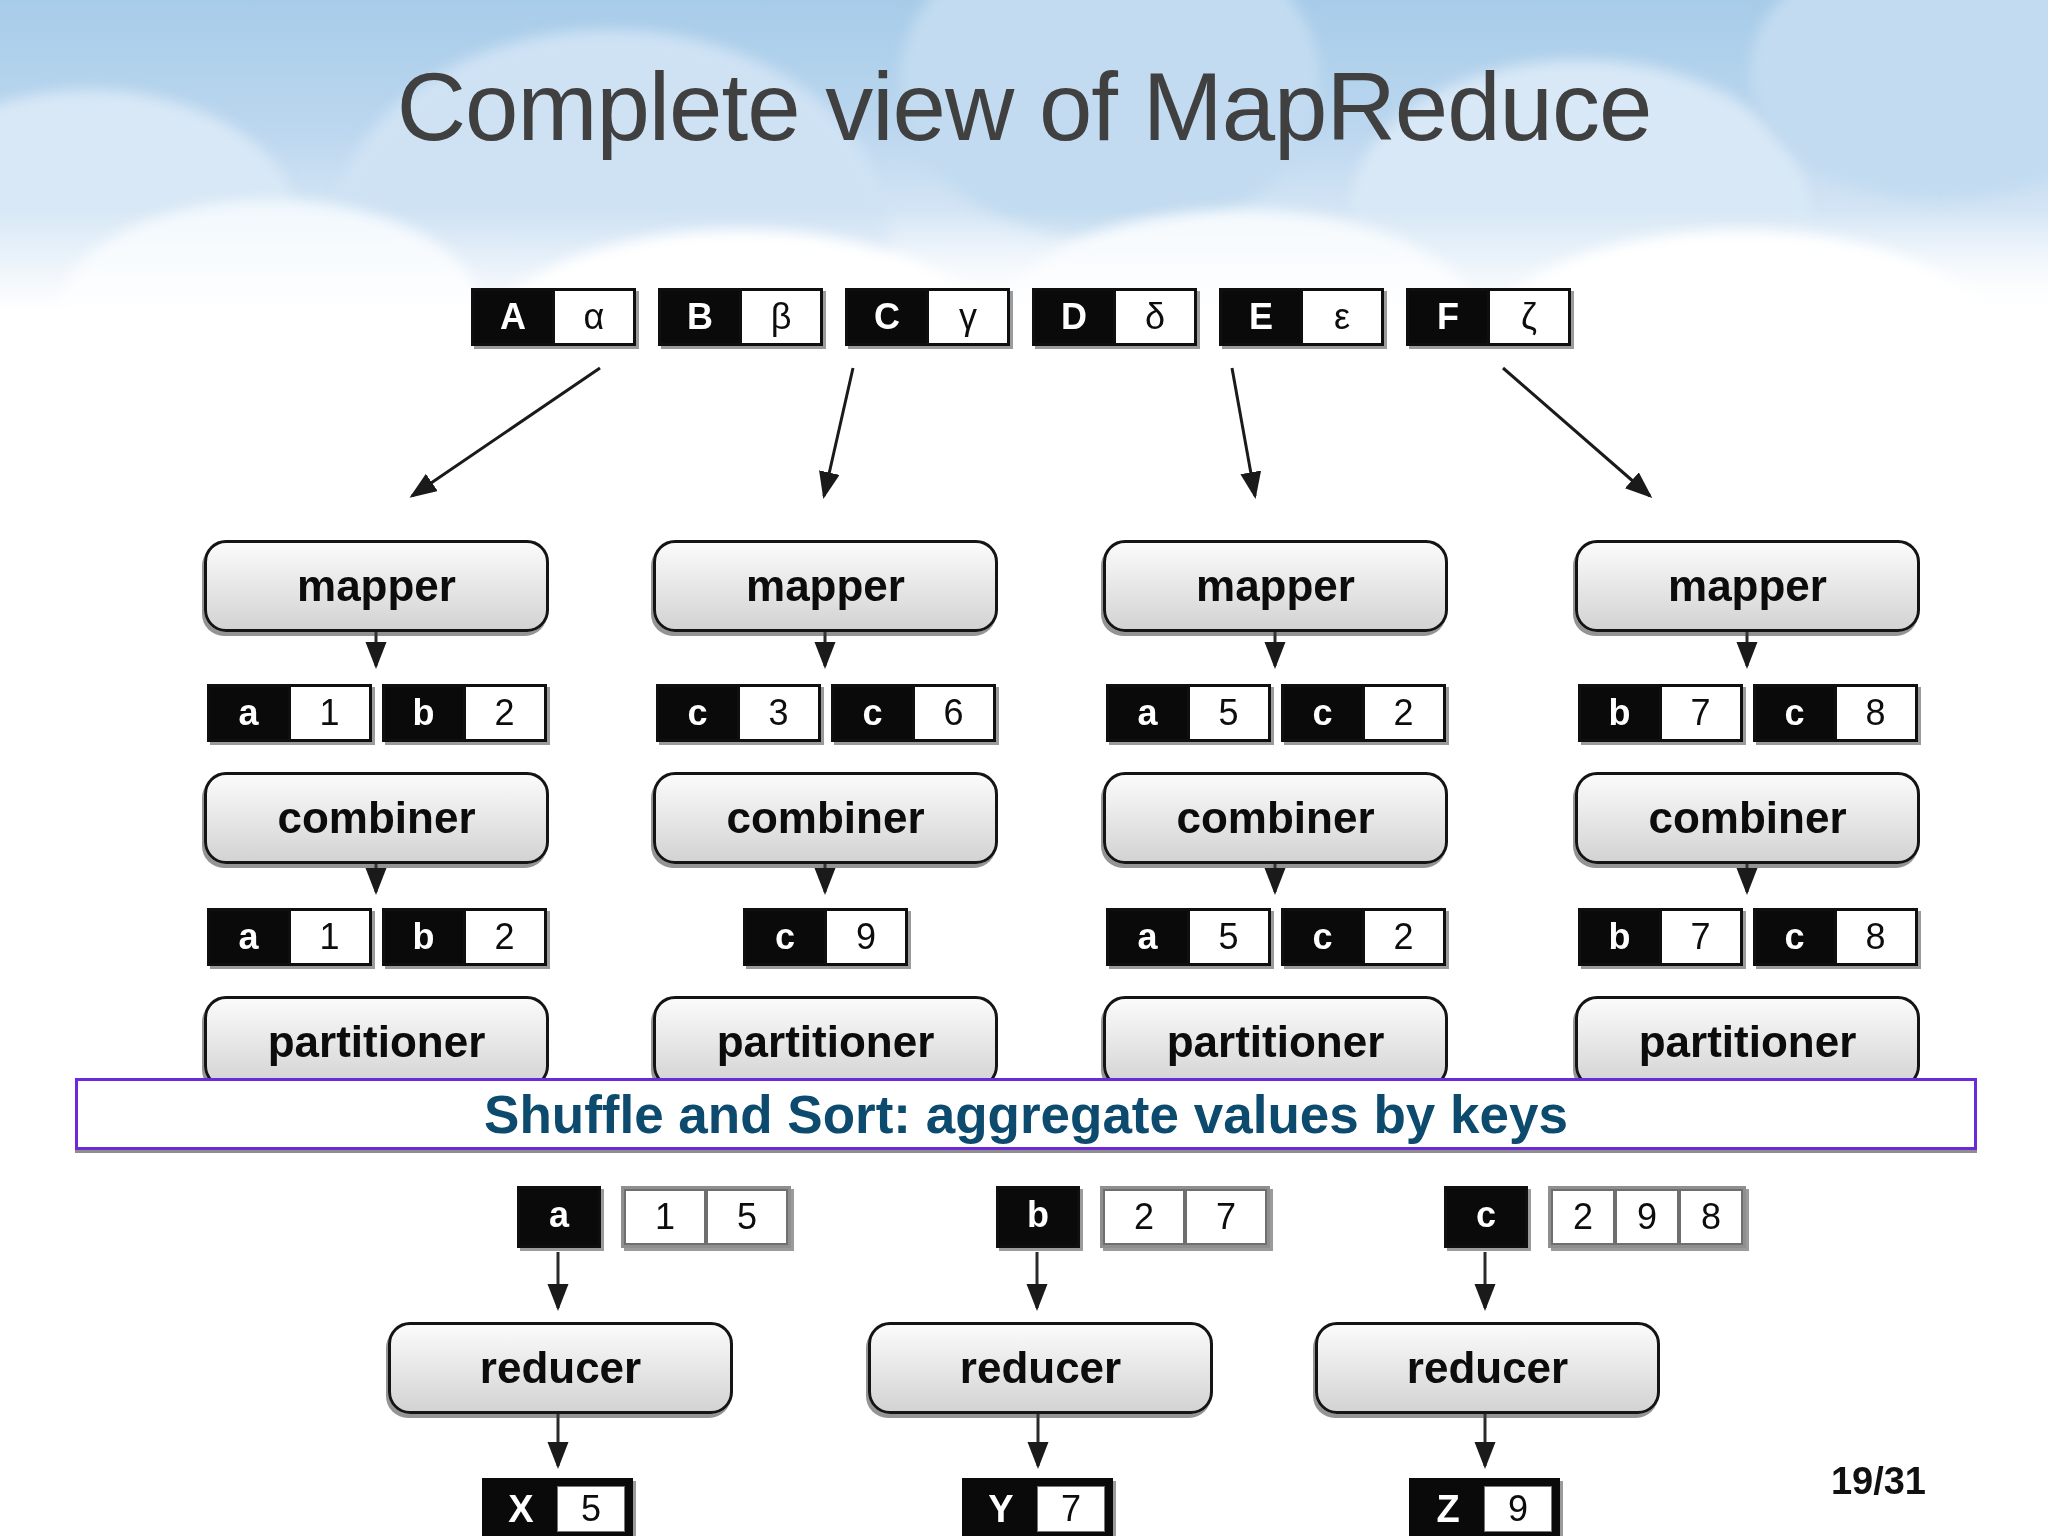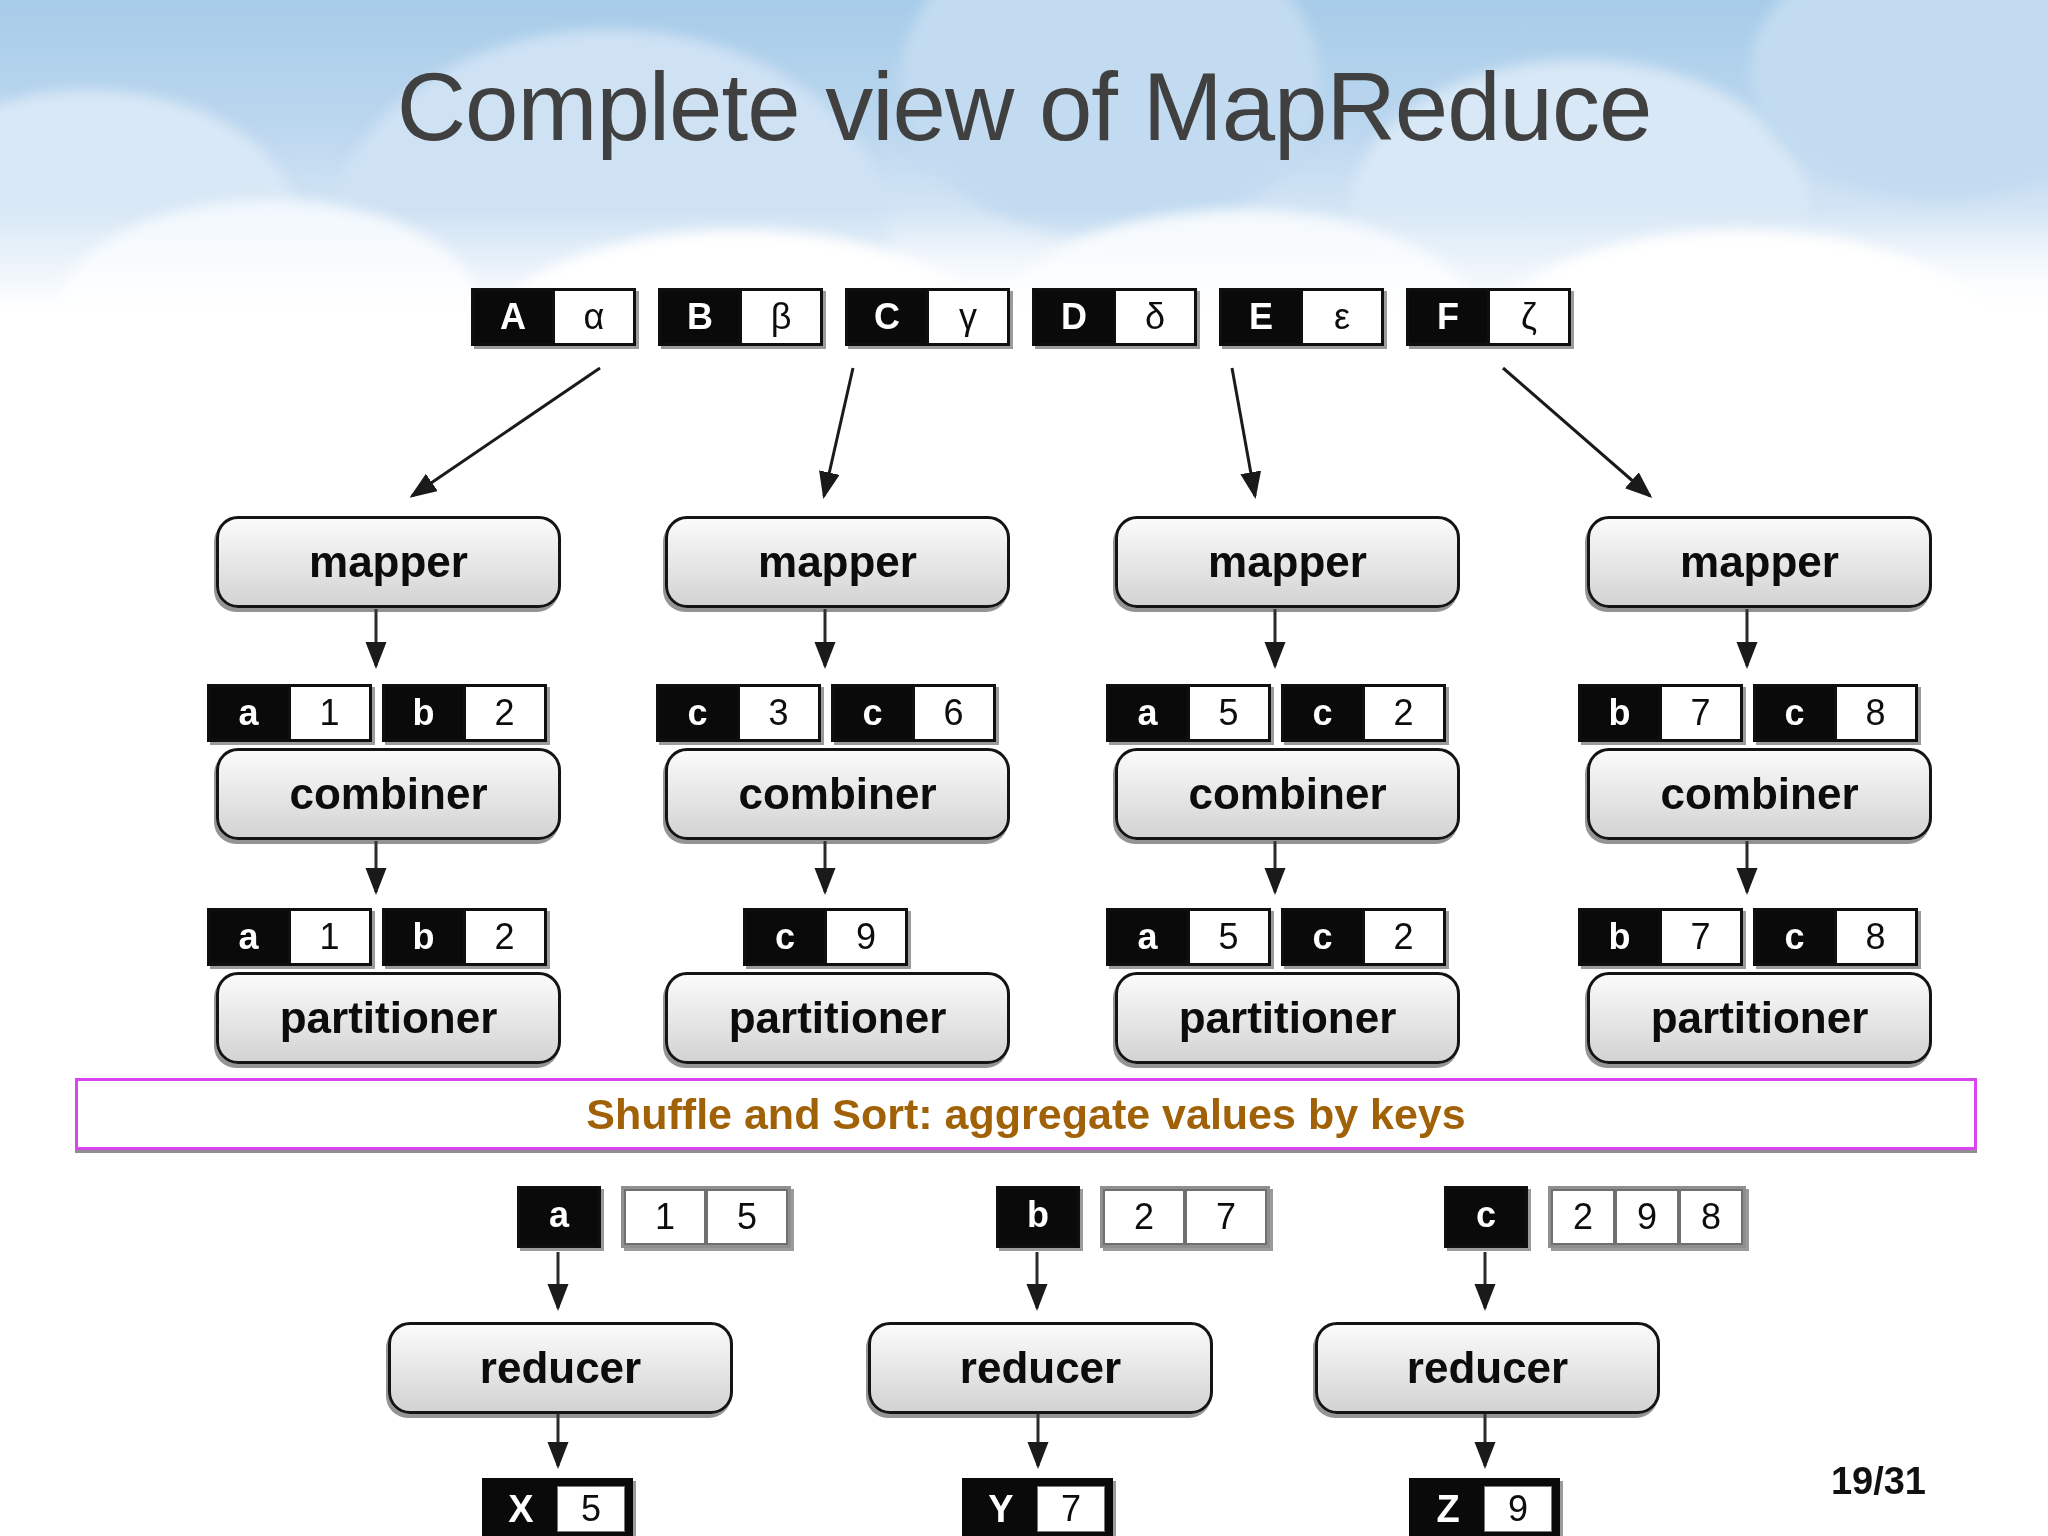--- a/index.html
+++ b/index.html
@@ -25,27 +25,27 @@
   .val{background:#ffffff;color:#0d0d0d;border-left:3px solid #0f0f0f;font-weight:400;}
   .row{position:absolute;display:flex;}
   
   .pbox{position:absolute;width:339px;height:86px;border:3px solid #141414;border-radius:22px;
         background:linear-gradient(180deg,#fbfbfb 0%,#e9e9e9 45%,#d3d3d3 100%);
         display:flex;align-items:center;justify-content:center;
         font-size:44px;font-weight:600;color:#0c0c0c;
         box-shadow:-2px 4px 0 rgba(60,60,60,0.55);}
   
   .mcol{position:absolute;top:516px;width:345px;height:552px;}
-  .mcol .pbox{left:12px;}
+  .mcol .pbox{left:0;margin-top:24px;}
   .colrow{position:absolute;left:0;width:345px;display:flex;justify-content:center;gap:10px;}
   
   #shuffle{position:absolute;left:75px;top:1078px;width:1896px;height:66px;
-        background:#ffffff;border:3px solid #d946ef;box-shadow:0 3px 0 #8e8e8e;
+        background:#ffffff;border:3px solid #6d28d9;box-shadow:0 3px 0 #8e8e8e;
         display:flex;align-items:center;justify-content:center;
-        font-size:43px;font-weight:600;color:#a16207;}
+        font-size:53px;font-weight:600;color:#0c4a6e;}
   
   .agg{position:absolute;top:1186px;display:flex;gap:20px;}
   .aggkey{border:3px solid #0f0f0f;box-shadow:3px 3px 0 #9b9b9b;}
   .aggvals{display:flex;border:3px solid #8f8f8f;box-shadow:3px 3px 0 #9b9b9b;background:#fff;}
   .aggvals .cell{border:2px solid #6f6f6f;background:#ffffff;color:#0d0d0d;}
   .cw{width:78px;} .cn{width:60px;}
   
   .outpair{position:absolute;display:flex;align-items:center;background:#0a0a0a;
         border:3px solid #0a0a0a;box-shadow:3px 3px 0 #9b9b9b;height:56px;}
   .outkey{width:72px;height:56px;display:flex;align-items:center;justify-content:center;

